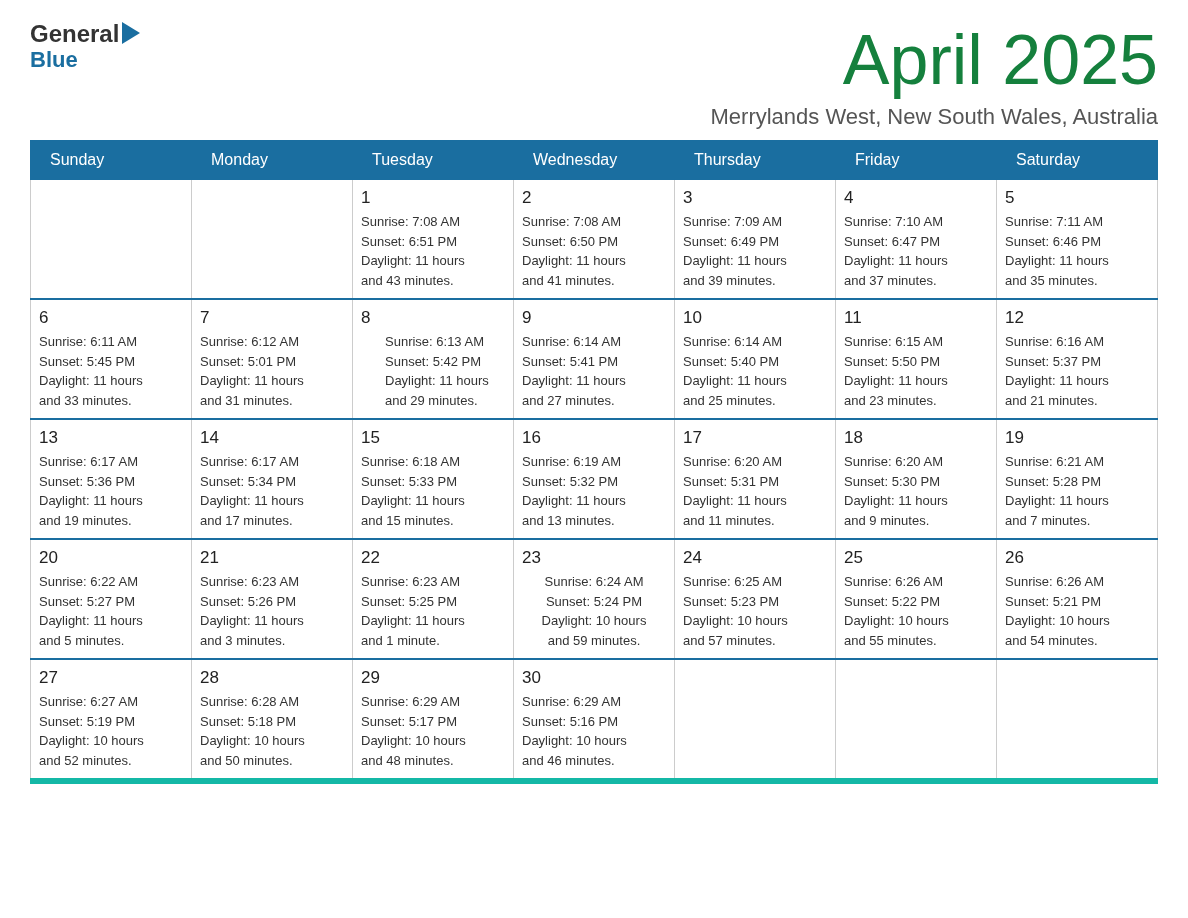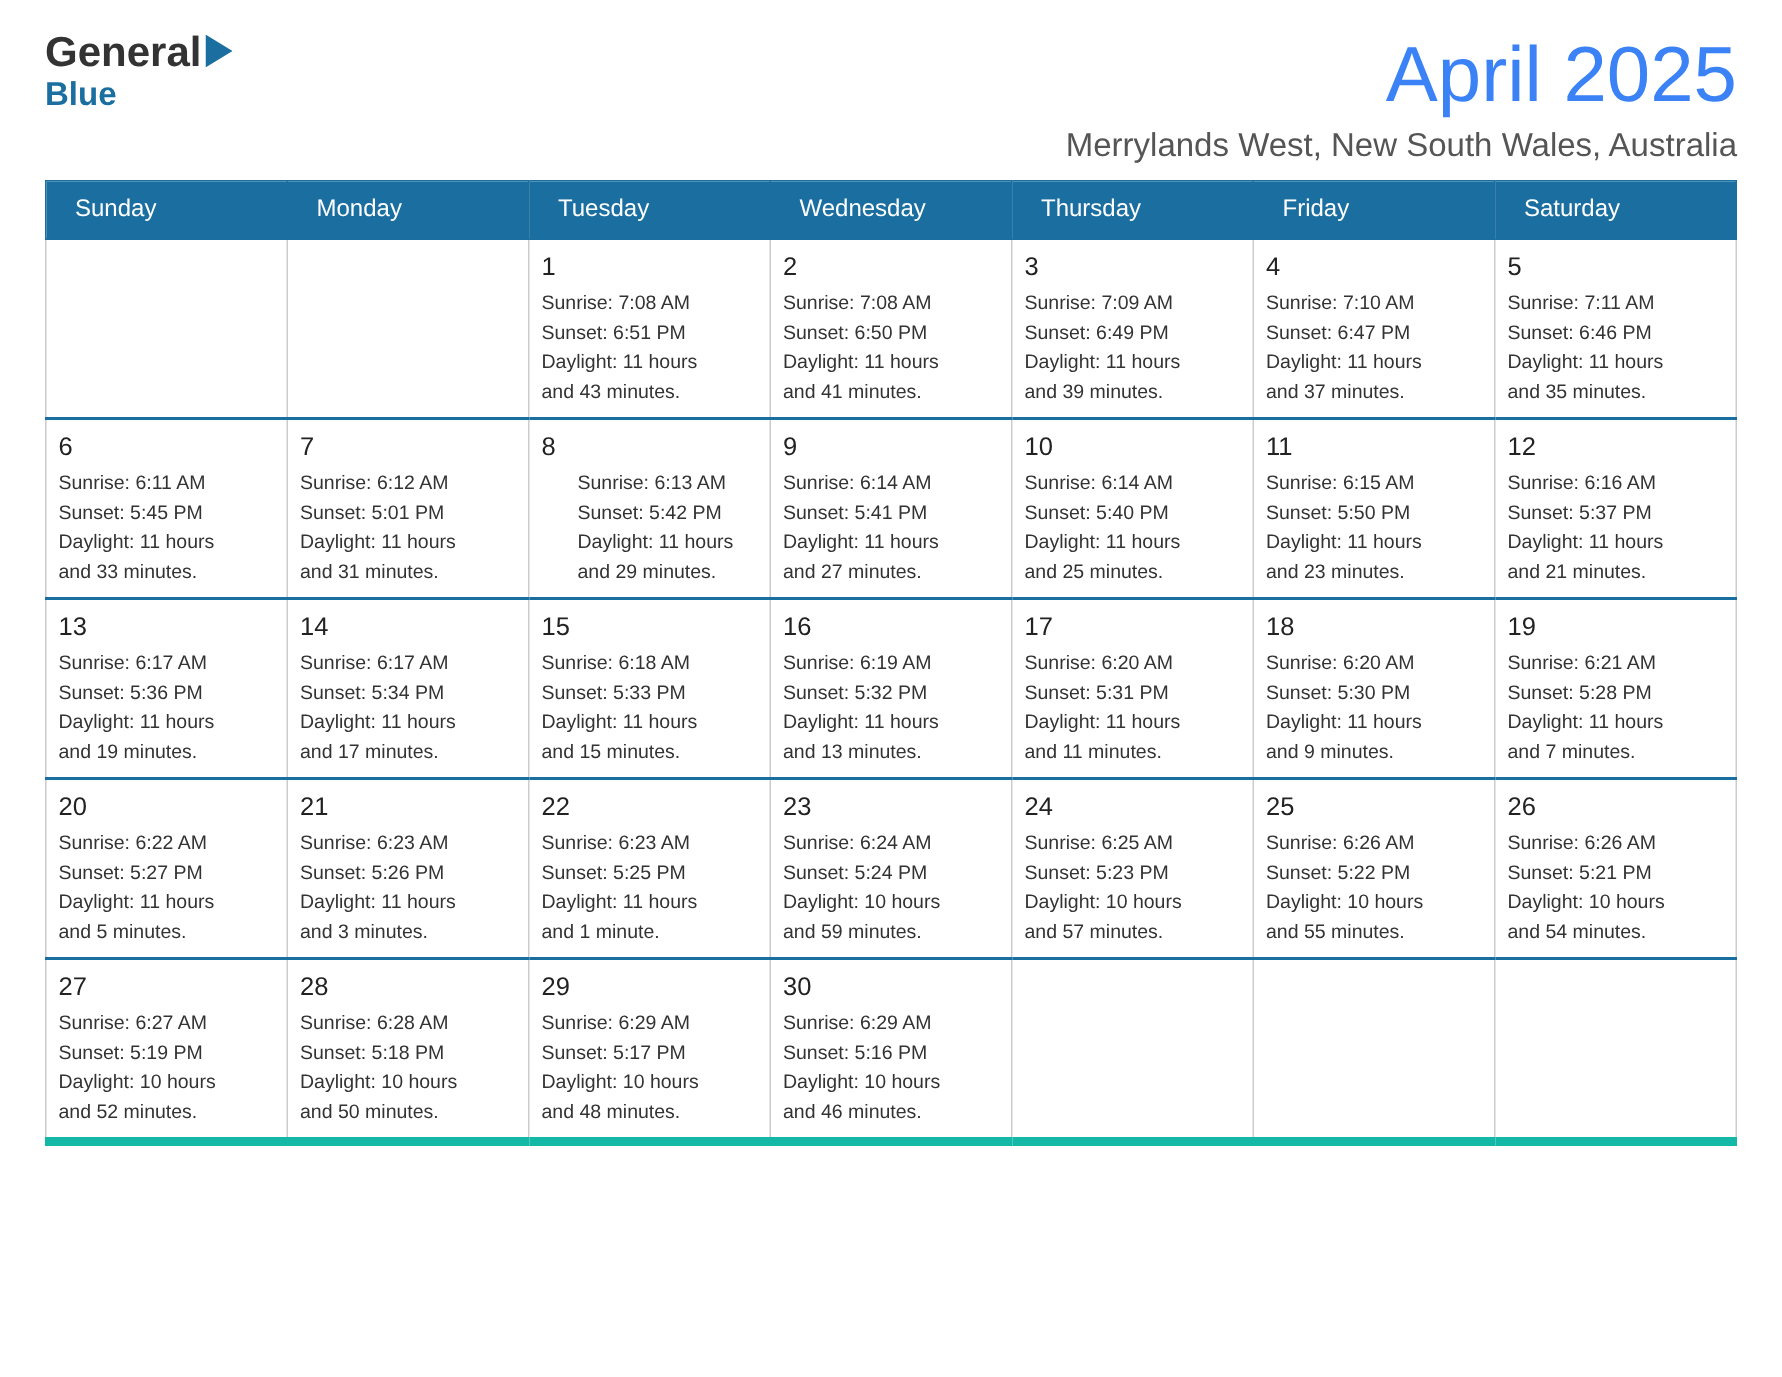--- a/index.html
+++ b/index.html
@@ -15,35 +15,35 @@
       justify-content: space-between;
       align-items: flex-start;
       margin-bottom: 10px;
     }
     .logo {
       display: flex;
       align-items: center;
       gap: 2px;
     }
     .logo-text-general {
-      font-size: 28px;
+      font-size: 24px;
       font-weight: bold;
       color: #333;
     }
     .logo-text-blue {
       font-size: 22px;
       font-weight: bold;
       color: #1a5a8a;
     }
     .title-area {
       text-align: right;
     }
     .month-title {
-      font-size: 52px;
-      color: #3b82f6;
+      font-size: 70px;
+      color: #15803d;
       font-weight: normal;
     }
     .location-title {
       font-size: 22px;
       color: #555;
       margin-top: 4px;
     }
     .calendar {
       width: 100%;
       border-collapse: collapse;
@@ -282,21 +282,21 @@
         </td>
         <td>
           <div class="day-number">22</div>
           <div class="day-info" style="white-space: pre-line;">Sunrise: 6:23 AM
 Sunset: 5:25 PM
 Daylight: 11 hours
 and 1 minute.</div>
         </td>
         <td>
           <div class="day-number">23</div>
-          <div class="day-info" style="white-space: pre-line;">Sunrise: 6:24 AM
+          <div class="day-info" style="white-space: pre-line; text-align: center;">Sunrise: 6:24 AM
 Sunset: 5:24 PM
 Daylight: 10 hours
 and 59 minutes.</div>
         </td>
         <td>
           <div class="day-number">24</div>
           <div class="day-info" style="white-space: pre-line;">Sunrise: 6:25 AM
 Sunset: 5:23 PM
 Daylight: 10 hours
 and 57 minutes.</div>

